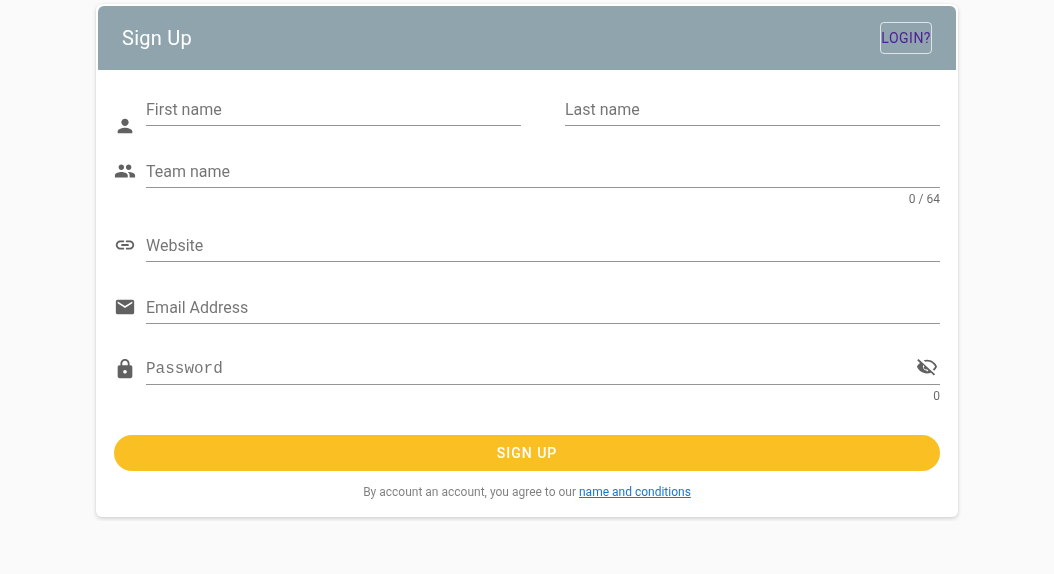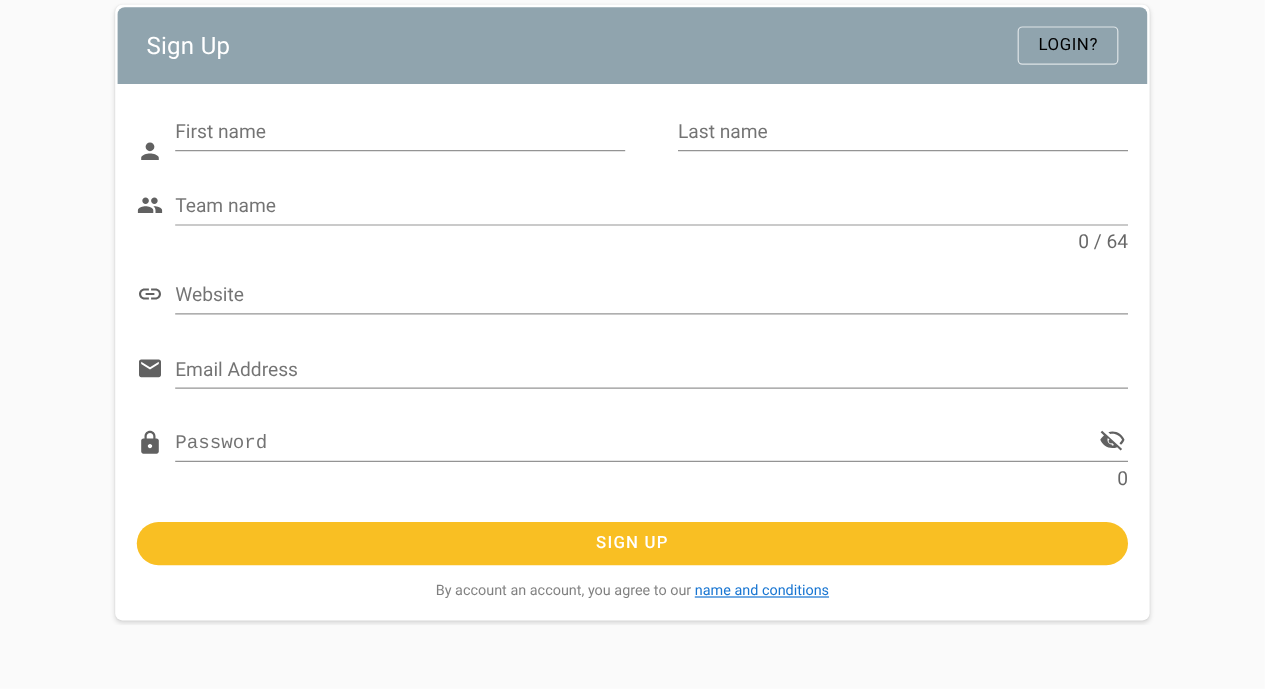--- a/index.html
+++ b/index.html
@@ -30,24 +30,24 @@
     margin: 2px;
   }
   .toolbar-title {
     font-size: 20px;
     font-weight: 400;
     letter-spacing: 0.25px;
   }
   .login-btn {
     background: transparent;
     border: 1px solid rgba(255,255,255,0.7);
-    color: #000000;
+    color: #4c1d95;
     font-size: 14px;
     letter-spacing: 0.5px;
-    padding: 7px 16px;
+    padding: 7px 0;
     border-radius: 4px;
     cursor: pointer;
     font-family: inherit;
   }
   .content {
     padding: 20px 18px 10px 18px;
   }
   .row {
     display: flex;
     gap: 12px;
@@ -106,21 +106,21 @@
   .trailing-icon svg {
     width: 22px;
     height: 22px;
     fill: currentColor;
   }
   .counter {
     position: absolute;
     right: 0;
     top: 100%;
     margin-top: 4px;
-    font-size: 16px;
+    font-size: 12px;
     color: rgba(0,0,0,0.6);
   }
   .col {
     flex: 1;
     display: flex;
     align-items: center;
   }
   .signup-btn {
     width: 100%;
     background: #f9bf23;

